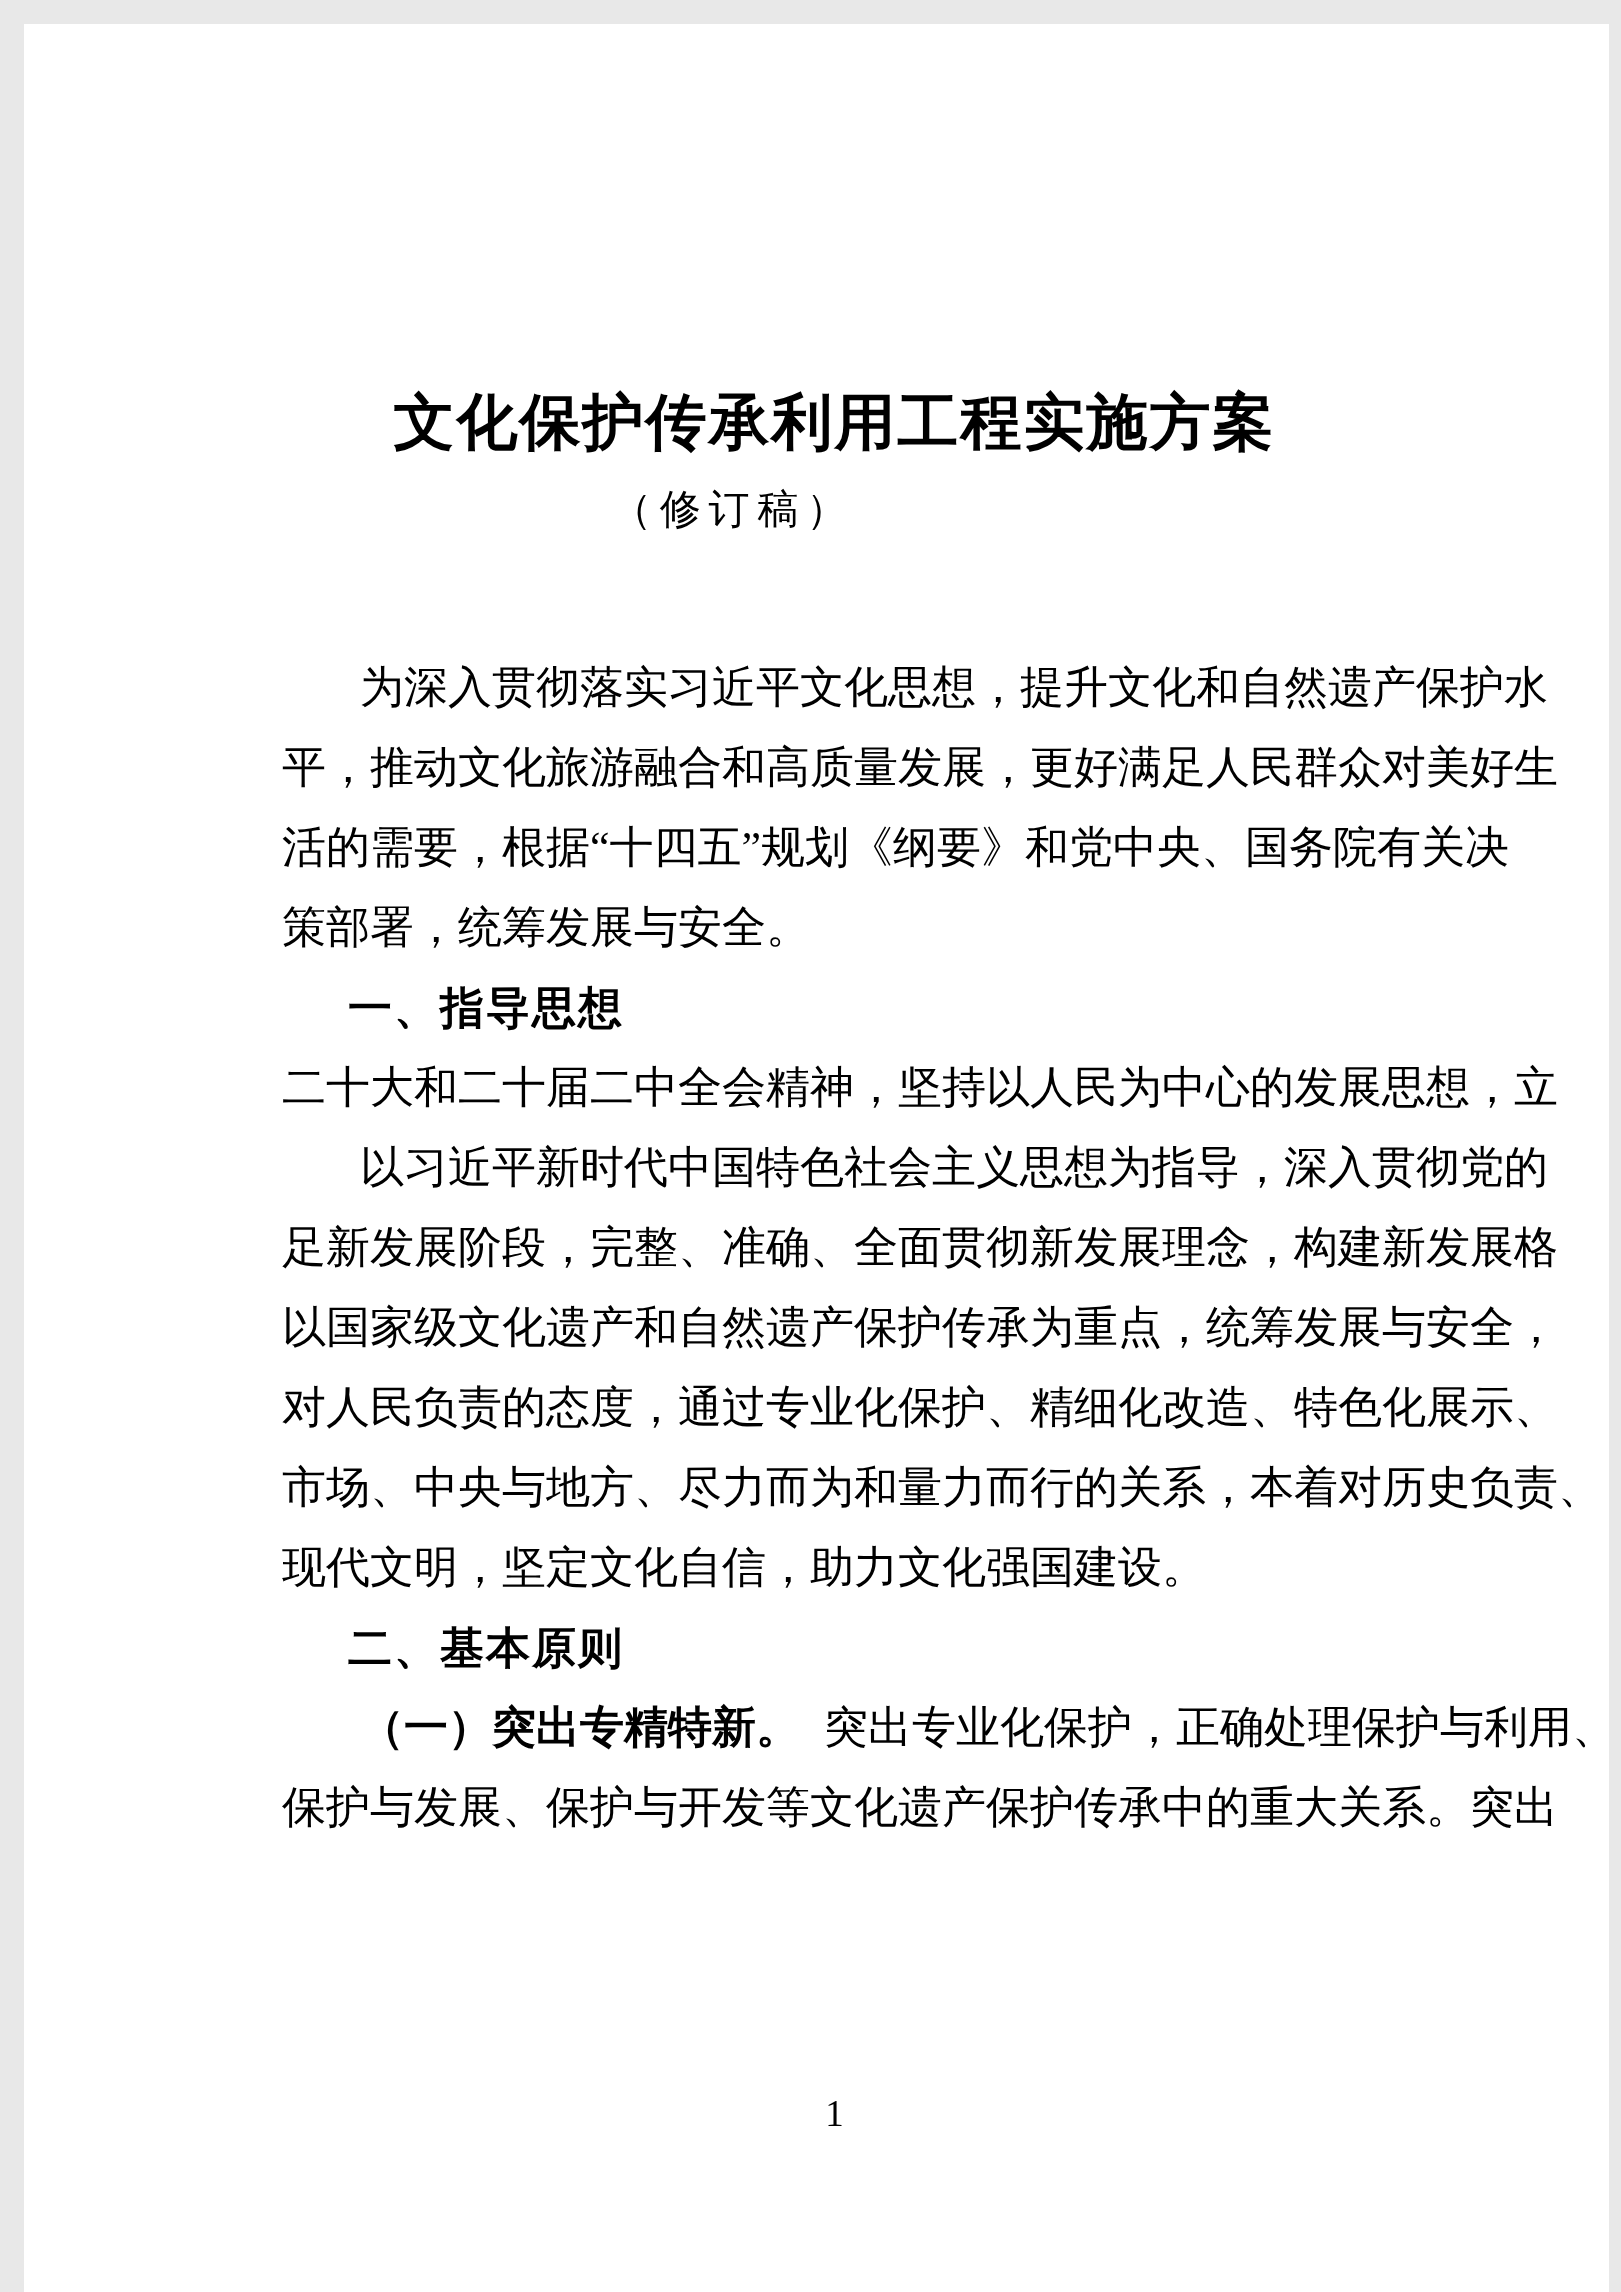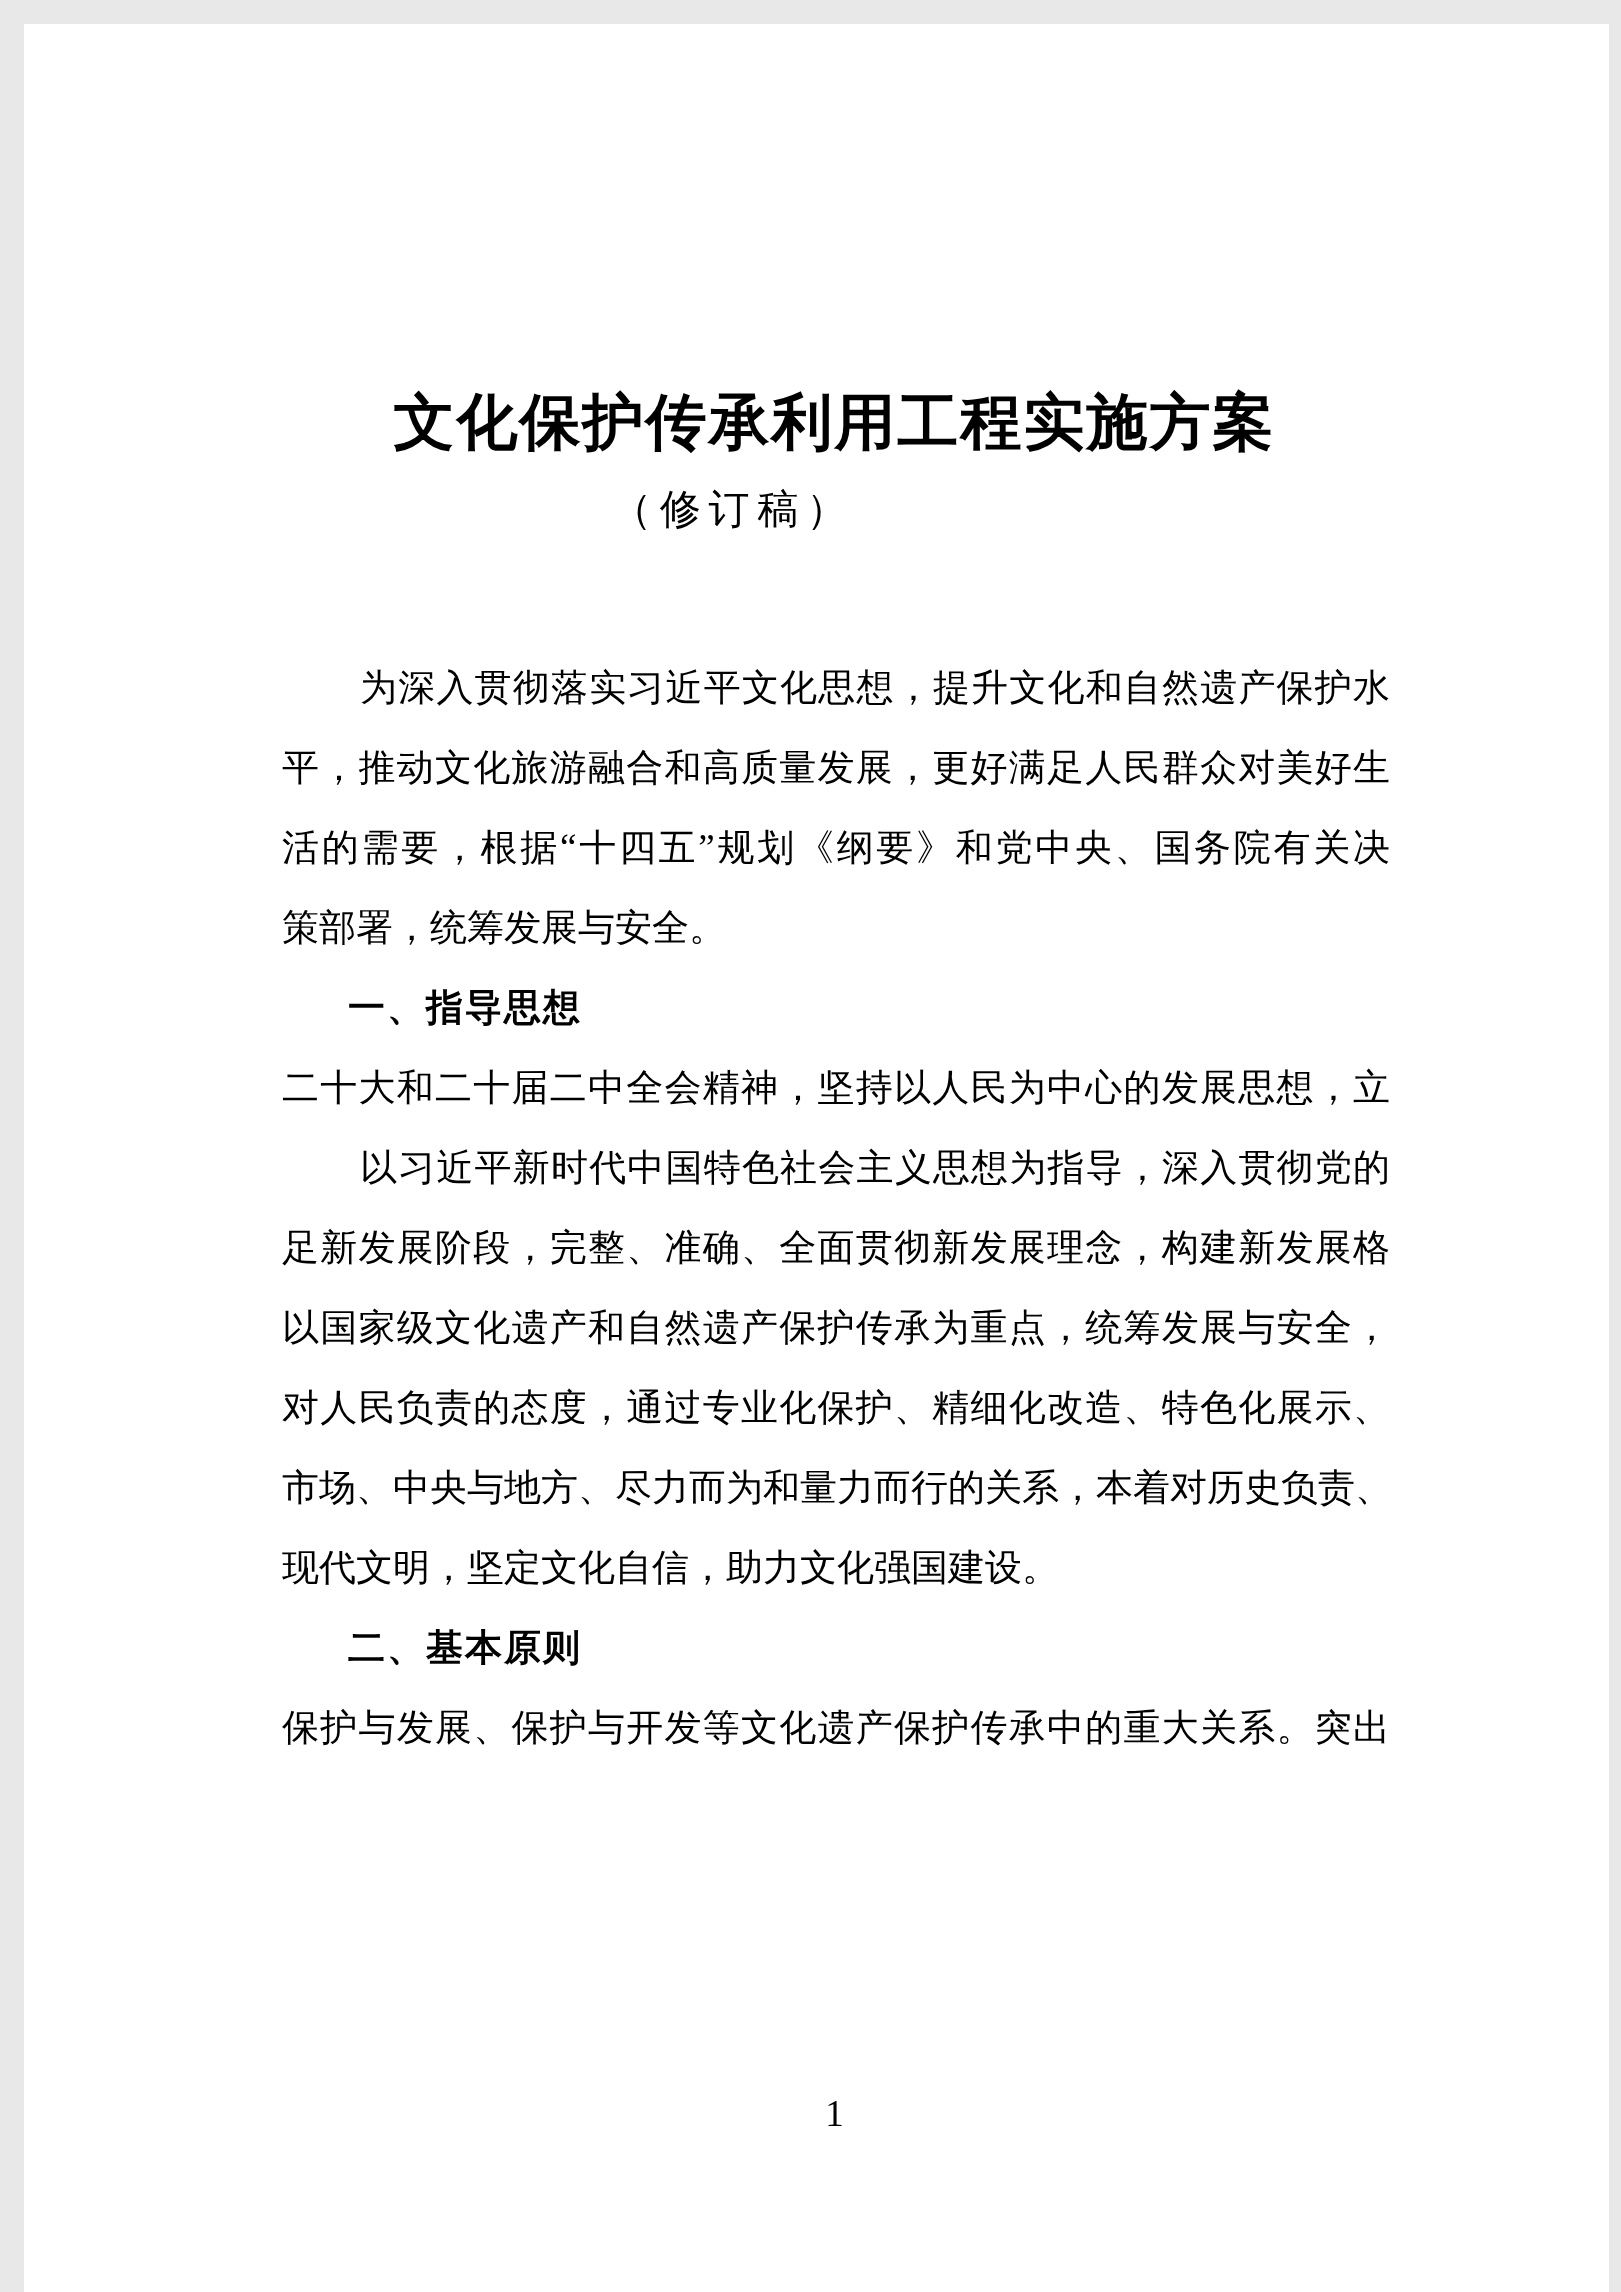--- a/index.html
+++ b/index.html
@@ -42,21 +42,21 @@
   }
   .doc-body {
     position: absolute;
     left: 222px;
     top: 600px;
     width: 1180px;
   }
   .line {
     height: 80px;
     line-height: 80px;
-    font-size: 37px;
+    font-size: 44px;
     font-family: "Liberation Serif", serif;
     text-align: justify;
     text-justify: inter-character;
     white-space: nowrap;
     overflow: visible;
   }
   .line.fill { text-align-last: justify; }
   .line.indent { text-indent: 78px; }
   .line.heading {
     font-family: "Liberation Sans", sans-serif;
@@ -91,17 +91,18 @@
       <div class="line"><span class="seg">策部署，统筹发展与安全。</span></div>
       <div class="line heading indent">一、指导思想</div>
       <div class="line fill"><span class="seg">二十大和二十届二中全会精神，坚持以人民为中心的发展思想，立</span></div>
       <div class="line indent fill"><span class="seg">以习近平新时代中国特色社会主义思想为指导，深入贯彻党的</span></div>
       <div class="line fill"><span class="seg">足新发展阶段，完整、准确、全面贯彻新发展理念，构建新发展格</span></div>
       <div class="line fill"><span class="seg">以国家级文化遗产和自然遗产保护传承为重点，统筹发展与安全，</span></div>
       <div class="line fill"><span class="seg">对人民负责的态度，通过专业化保护、精细化改造、特色化展示、</span></div>
       <div class="line fill"><span class="seg">市场、中央与地方、尽力而为和量力而行的关系，本着对历史负责、</span></div>
       <div class="line"><span class="seg">现代文明，坚定文化自信，助力文化强国建设。</span></div>
       <div class="line heading indent">二、基本原则</div>
+      <div class="line indent fill"><span class="seg seg-bold">（一）突出专精特新。</span><span class="seg">突出专业化保护，正确处理保护与利用、</span></div>
       <div class="line fill"><span class="seg">保护与发展、保护与开发等文化遗产保护传承中的重大关系。突出</span></div>
     </div>
   <div class="page-number">1</div>
 </div>
 
 
 </body></html>

